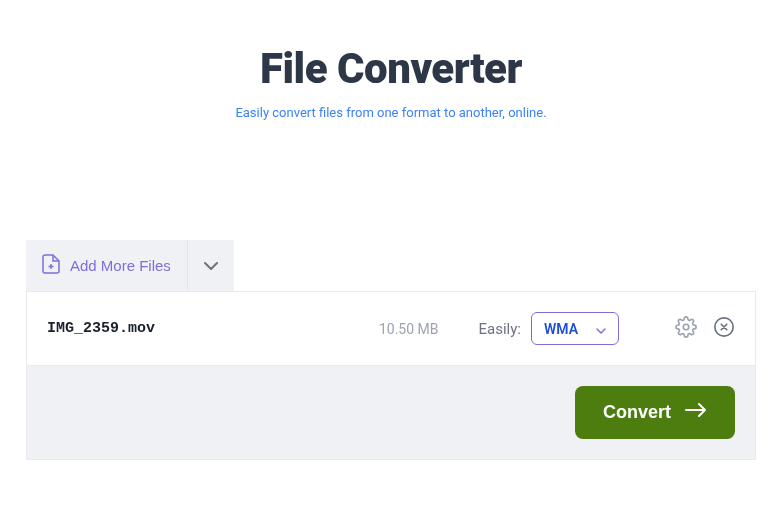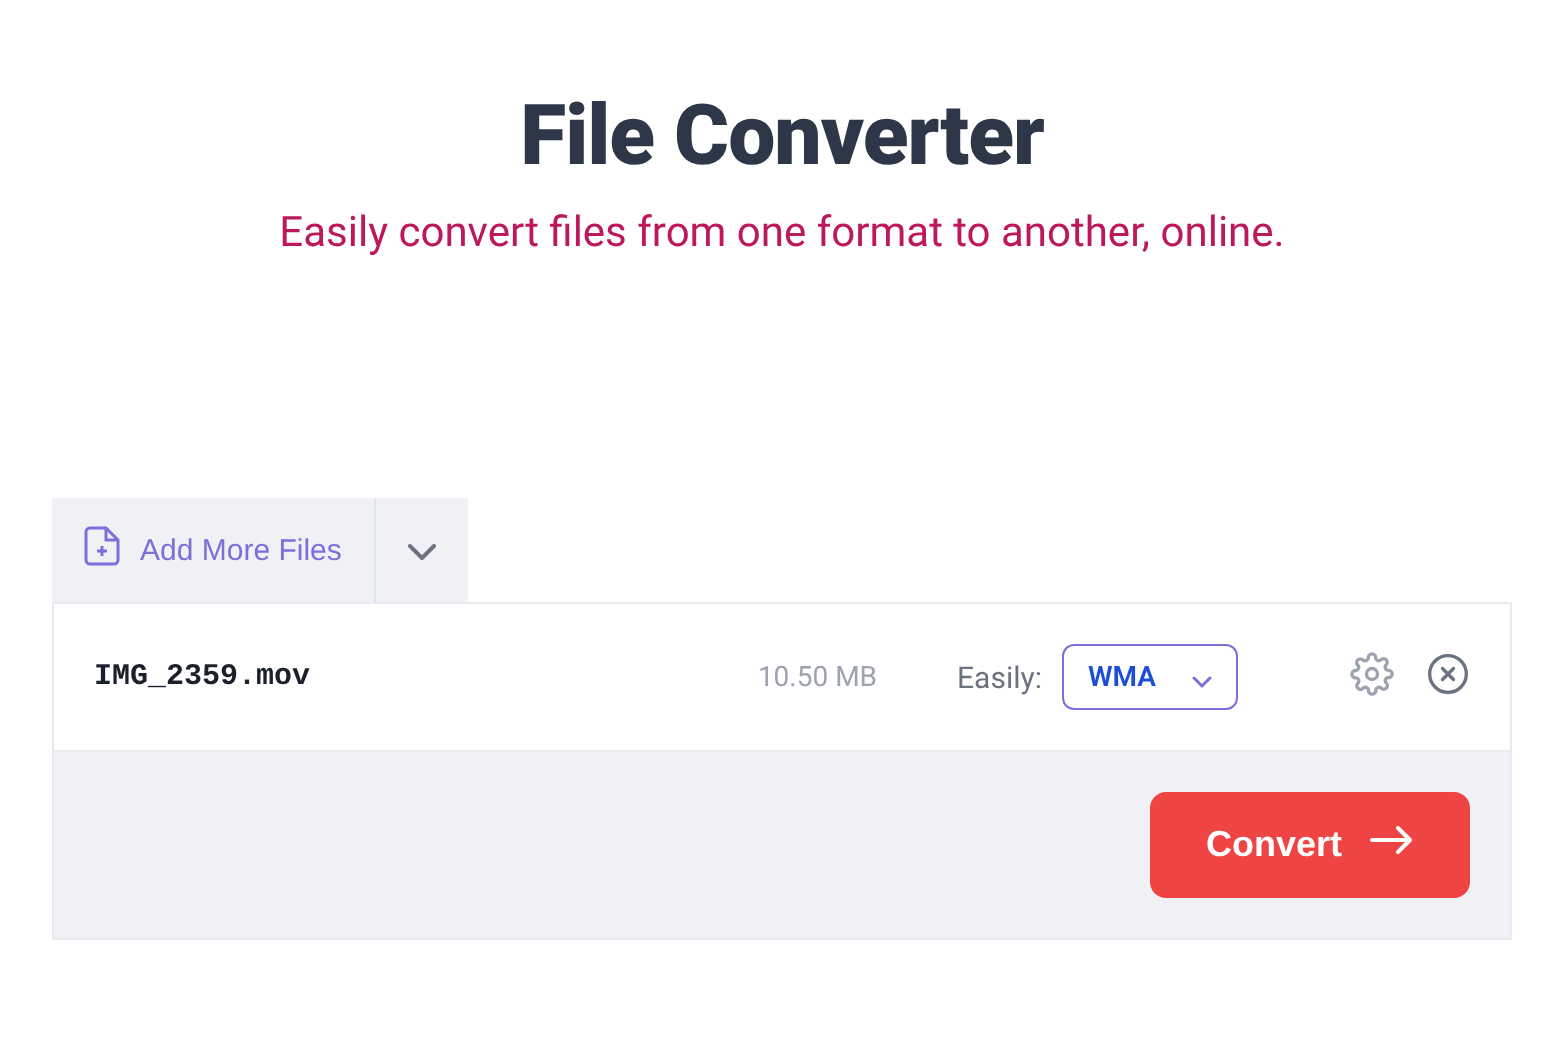--- a/index.html
+++ b/index.html
@@ -25,22 +25,22 @@
       padding: 44px 20px 0 20px;
     }
     .page-title {
       font-size: 42px;
       font-weight: 900;
       color: #2d3748;
       letter-spacing: -0.5px;
       margin-bottom: 12px;
     }
     .page-subtitle {
-      font-size: 21px;
-      color: #be185d;
+      font-size: 13px;
+      color: #3b82f6;
       font-weight: 400;
     }
     .files-area {
       margin: 120px 26px 0 26px;
     }
     .add-files-bar {
       display: flex;
       width: fit-content;
     }
     .add-files-btn {
@@ -120,21 +120,21 @@
       justify-content: flex-end;
       padding: 20px;
       background: #f0f1f5;
       border: 1px solid #e8eaf0;
       border-top: none;
     }
     .convert-btn {
       display: flex;
       align-items: center;
       gap: 14px;
-      background: #ef4444;
+      background: #4d7c0f;
       color: #ffffff;
       border: none;
       border-radius: 8px;
       padding: 16px 28px;
       font-size: 18px;
       font-weight: 600;
       cursor: pointer;
     }
   </style>
 </head>

